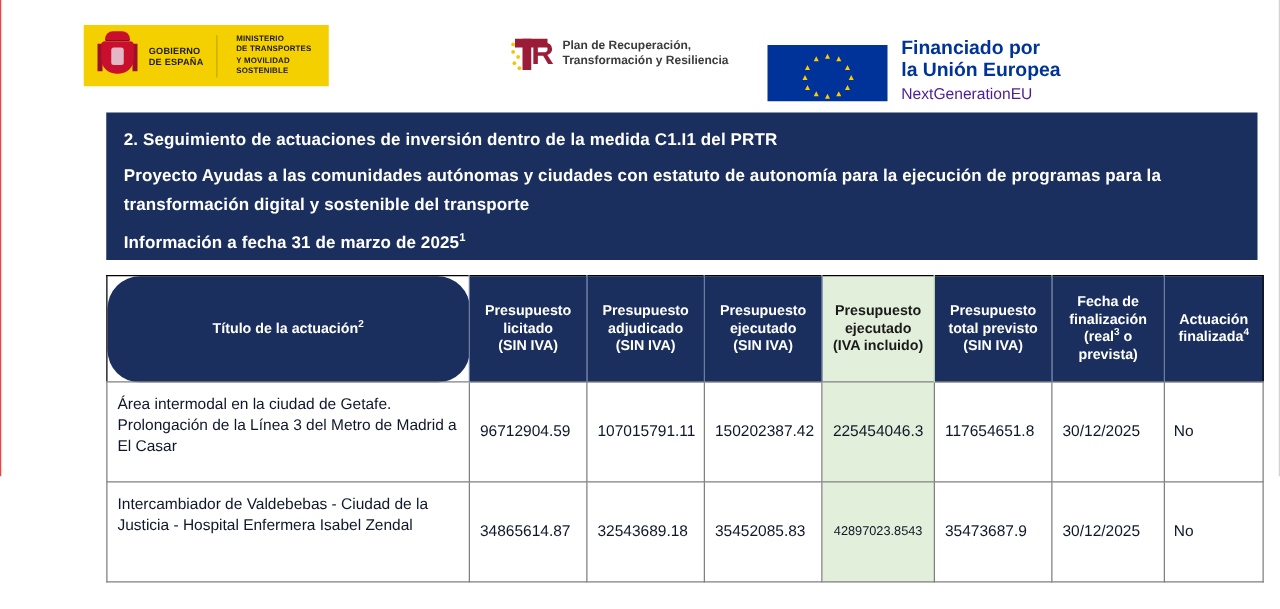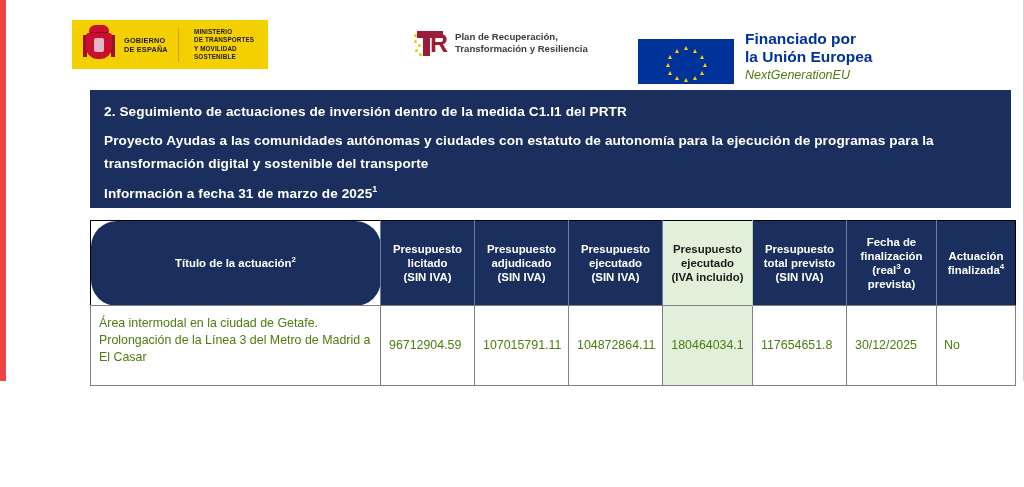--- a/index.html
+++ b/index.html
@@ -12,21 +12,21 @@
     height: 487px;
     font-family: "Liberation Sans", sans-serif;
     overflow: hidden;
   }
   .page {
     position: relative;
     width: 1024px;
     height: 381px;
     background: #ffffff;
     box-sizing: border-box;
-    border-left: 6px solid #ef4444;
+    border-left: 1px solid #ef4444;
     border-right: 1px solid #d4d4d4;
   }
 
   
   .logo-bar {
     position: absolute;
     top: 14px;
     left: 0;
     width: 1024px;
     height: 62px;
@@ -163,22 +163,21 @@
     color: #3B3B3B;
     white-space: pre-line;
   }
 
   
   .eu-logo {
     position: absolute;
     left: 613px;
     top: 10px;
     display: flex;
-    align-items: flex-end;
-    margin-left: 19px;
+    align-items: center;
   }
   .eu-flag {
     width: 96px;
     height: 45px;
     background: #003399;
     position: relative;
     flex: none;
     margin-right: 11px;
     margin-top: 8px;
   }
@@ -193,23 +192,22 @@
   .eu-line1 {
     font-size: 15.5px;
     line-height: 18px;
     font-weight: bold;
     color: #003399;
     white-space: pre-line;
   }
   .eu-line2 {
     font-size: 12.5px;
     line-height: 17px;
-    color: #4d7c0f;
+    color: #4c1d95;
     margin-top: 1px;
-    font-style: italic;
   }
 
   
   .header-block {
     position: absolute;
     left: 84px;
     top: 90px;
     width: 921px;
     height: 118px;
     background: #1B2F5E;
@@ -259,21 +257,21 @@
     background: #E2EFDA;
     color: #1a1a1a;
     border-left: 1px solid #b9cfae;
     border-right: 1px solid #b9cfae;
   }
   table.data th sup { font-size: 8px; vertical-align: super; line-height: 0; }
 
   table.data td {
     border: 1px solid #808080;
     font-size: 12.4px;
-    color: #4d7c0f;
+    color: #0f172a;
     line-height: 17px;
     padding: 6px 8px;
     vertical-align: middle;
     background: #ffffff;
     height: 64px;
   }
   table.data td.title {
     text-align: left;
     vertical-align: top;
     padding-top: 9px;
@@ -394,23 +392,33 @@
 (real</span><sup>3</sup><span> o prevista)</span></th>
           <th class="last"><span style="white-space:pre-line">Actuación
 finalizada</span><sup>4</sup></th>
         </tr>
       </thead>
       <tbody>
         <tr>
           <td class="title">Área intermodal en la ciudad de Getafe. Prolongación de la Línea 3 del Metro de Madrid a El Casar</td>
           <td class="num">96712904.59</td>
           <td class="num">107015791.11</td>
-          <td class="num">104872864.11</td>
-          <td class="hl">180464034.1</td>
+          <td class="num">150202387.42</td>
+          <td class="hl">225454046.3</td>
           <td class="num">117654651.8</td>
+          <td class="num">30/12/2025</td>
+          <td class="flag">No</td>
+        </tr>
+        <tr>
+          <td class="title">Intercambiador de Valdebebas - Ciudad de la Justicia - Hospital Enfermera Isabel Zendal</td>
+          <td class="num">34865614.87</td>
+          <td class="num">32543689.18</td>
+          <td class="num">35452085.83</td>
+          <td class="hl small">42897023.8543</td>
+          <td class="num">35473687.9</td>
           <td class="num">30/12/2025</td>
           <td class="flag">No</td>
         </tr>
       </tbody>
     </table>
   </div>
 
 </div>
 
 </body></html>

